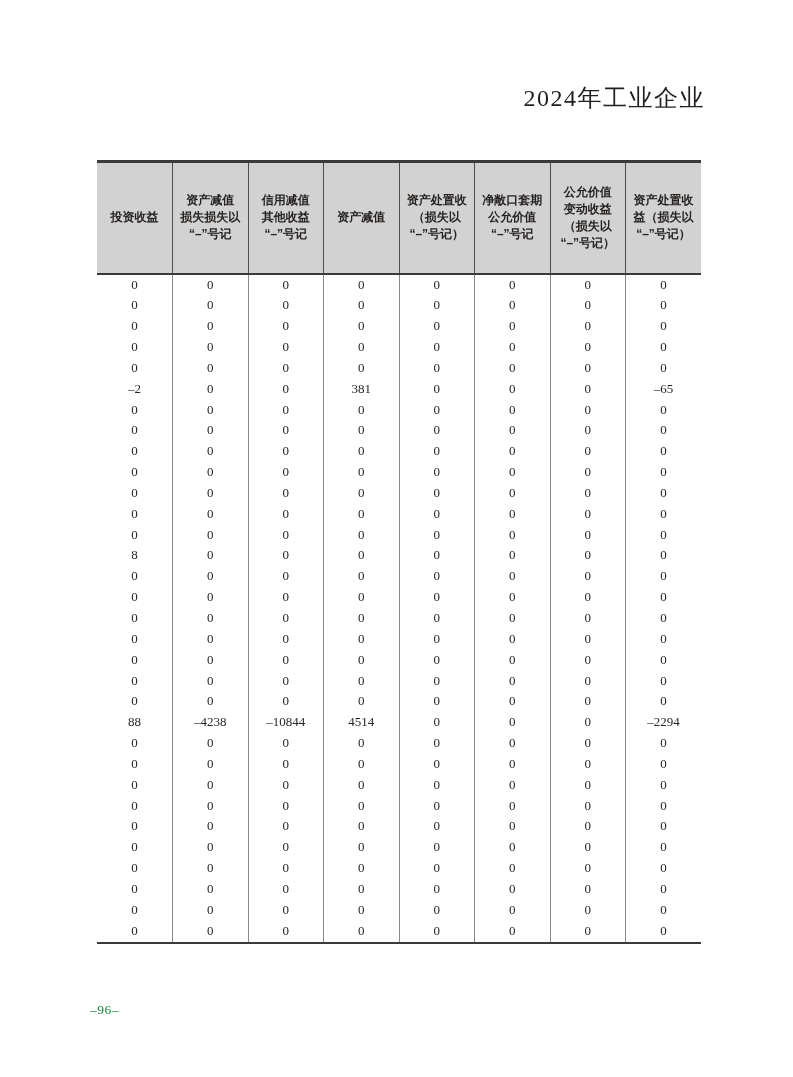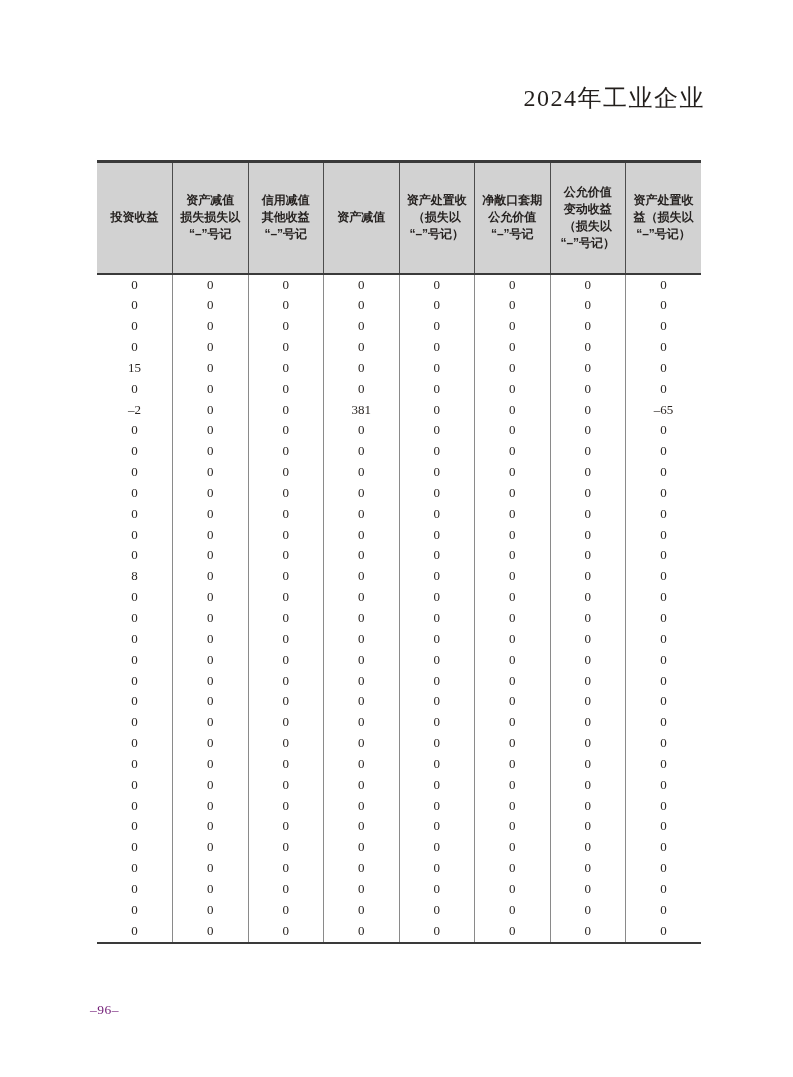--- a/index.html
+++ b/index.html
@@ -59,21 +59,21 @@
     vertical-align: middle;
     color: #2a2522;
   }
   table.report-table tbody td:first-child { border-left: none; }
   table.report-table tbody tr:last-child td { border-bottom: 2px solid #3a3a3a; }
   .page-number {
     position: absolute;
     left: 90px;
     top: 1002px;
     font-size: 13.5px;
-    color: #701a75;
+    color: #15803d;
     letter-spacing: 0.5px;
   }
 </style>
 </head>
 <body>
 
 <div class="page">
 
   <div class="doc-title">2024年工业企业</div>
 
@@ -138,30 +138,20 @@
           <td>0</td>
           <td>0</td>
           <td>0</td>
           <td>0</td>
           <td>0</td>
           <td>0</td>
           <td>0</td>
           <td>0</td>
         </tr>
         <tr>
-          <td>15</td>
-          <td>0</td>
-          <td>0</td>
-          <td>0</td>
-          <td>0</td>
-          <td>0</td>
-          <td>0</td>
-          <td>0</td>
-        </tr>
-        <tr>
           <td>0</td>
           <td>0</td>
           <td>0</td>
           <td>0</td>
           <td>0</td>
           <td>0</td>
           <td>0</td>
           <td>0</td>
         </tr>
         <tr>
@@ -316,20 +306,30 @@
         </tr>
         <tr>
           <td>0</td>
           <td>0</td>
           <td>0</td>
           <td>0</td>
           <td>0</td>
           <td>0</td>
           <td>0</td>
           <td>0</td>
+        </tr>
+        <tr>
+          <td>88</td>
+          <td>–4238</td>
+          <td>–10844</td>
+          <td>4514</td>
+          <td>0</td>
+          <td>0</td>
+          <td>0</td>
+          <td>–2294</td>
         </tr>
         <tr>
           <td>0</td>
           <td>0</td>
           <td>0</td>
           <td>0</td>
           <td>0</td>
           <td>0</td>
           <td>0</td>
           <td>0</td>

